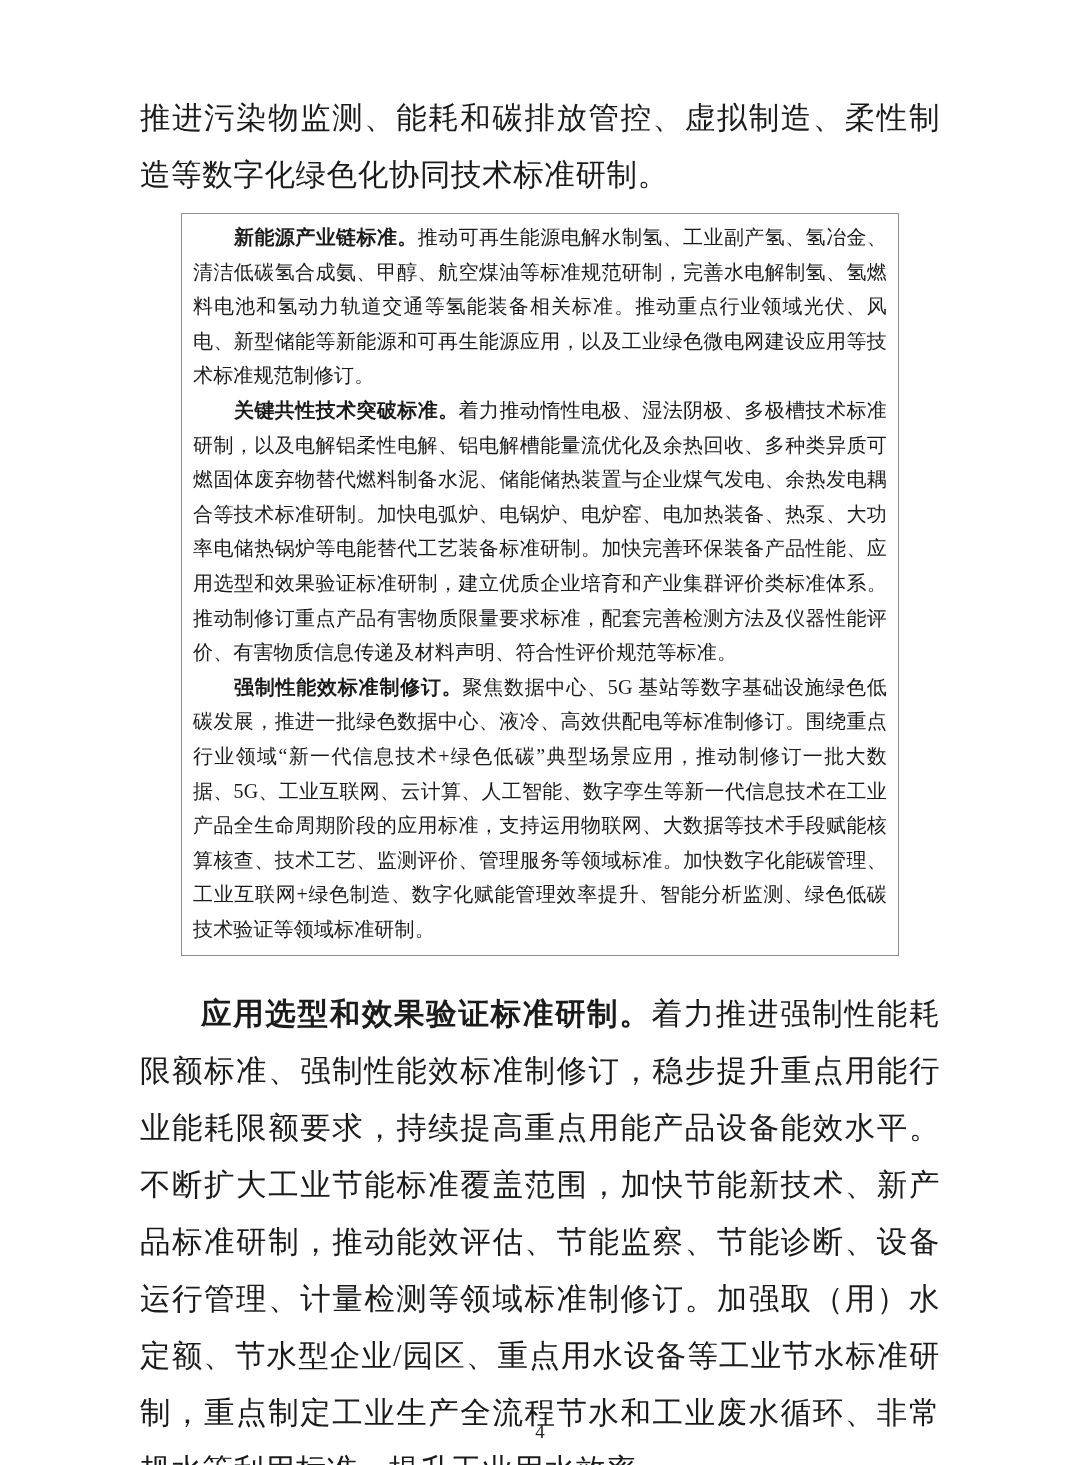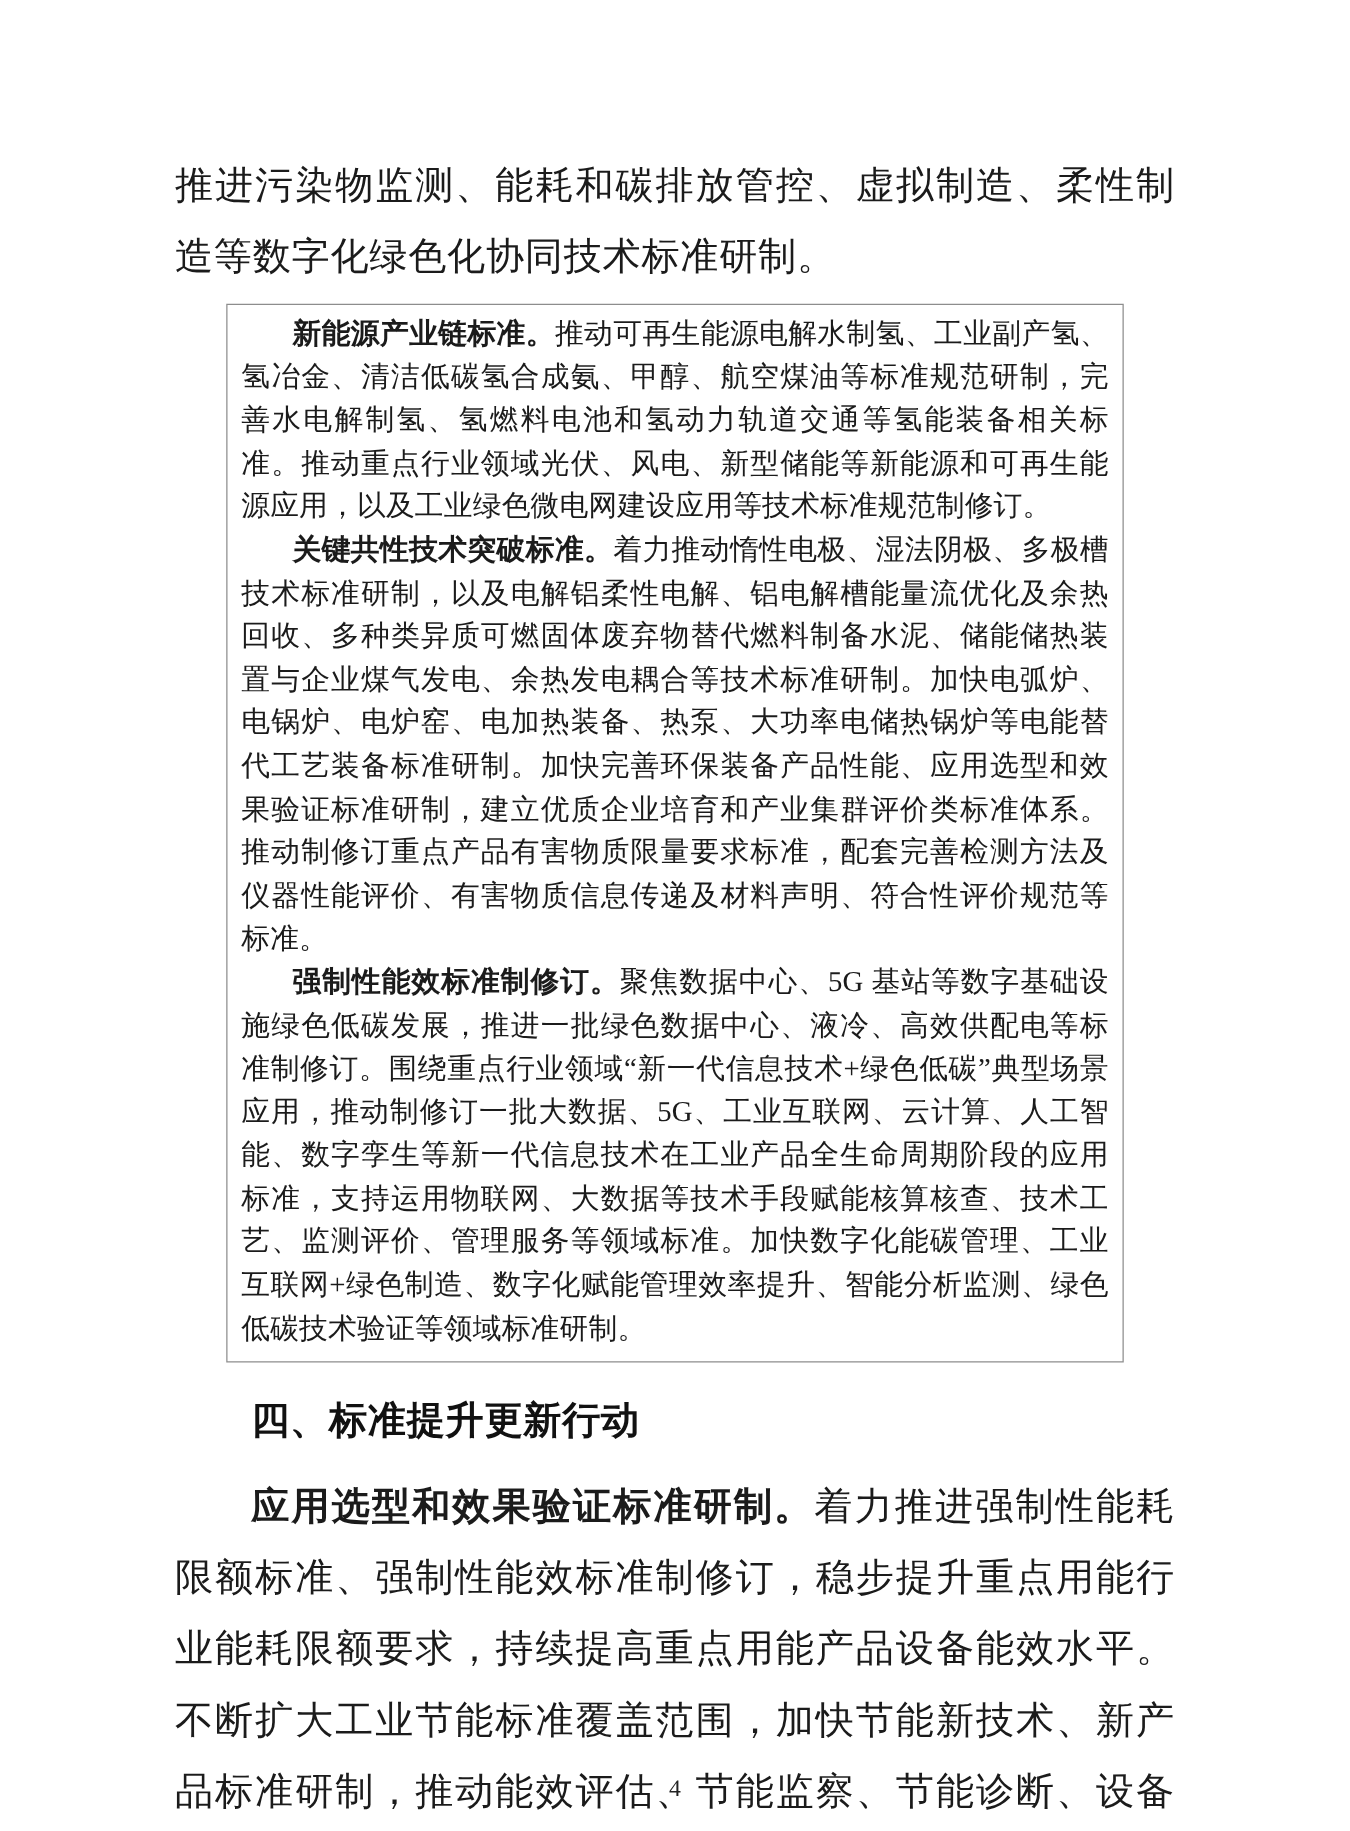--- a/index.html
+++ b/index.html
@@ -14,21 +14,21 @@
     color: #1a1a1a;
     position: relative;
     overflow: hidden;
   }
 
   .page {
     position: relative;
     width: 1080px;
     height: 1465px;
     box-sizing: border-box;
-    padding: 120px 140px 0 140px;
+    padding: 90px 140px 0 140px;
   }
 
   
   .body-para {
     font-size: 30.5px;
     line-height: 57px;
     letter-spacing: 0.6px;
     text-align: justify;
     text-justify: inter-ideograph;
     margin: 0;
@@ -65,21 +65,21 @@
     font-size: 20.5px;
     line-height: 1;
     padding: 14px 0 13px 0;
     letter-spacing: 0.8px;
     color: #111;
   }
   .task-table-body {
     padding: 6px 11px 9px 11px;
   }
   .task-para {
-    font-size: 23px;
+    font-size: 20px;
     line-height: 34.6px;
     letter-spacing: 0.15px;
     text-align: justify;
     text-justify: inter-ideograph;
     text-indent: 41px;
     margin: 0;
     color: #1b1b1b;
   }
   .task-para .lead {
     font-weight: bold;
@@ -113,21 +113,20 @@
 
       <p class="task-para"><span class="lead">关键共性技术突破标准。</span><span>着力推动惰性电极、湿法阴极、多极槽技术标准研制，以及电解铝柔性电解、铝电解槽能量流优化及余热回收、多种类异质可燃固体废弃物替代燃料制备水泥、储能储热装置与企业煤气发电、余热发电耦合等技术标准研制。加快电弧炉、电锅炉、电炉窑、电加热装备、热泵、大功率电储热锅炉等电能替代工艺装备标准研制。加快完善环保装备产品性能、应用选型和效果验证标准研制，建立优质企业培育和产业集群评价类标准体系。推动制修订重点产品有害物质限量要求标准，配套完善检测方法及仪器性能评价、有害物质信息传递及材料声明、符合性评价规范等标准。</span></p>
 
       <p class="task-para"><span class="lead">强制性能效标准制修订。</span><span>聚焦数据中心、5G 基站等数字基础设施绿色低碳发展，推进一批绿色数据中心、液冷、高效供配电等标准制修订。围绕重点行业领域“新一代信息技术+绿色低碳”典型场景应用，推动制修订一批大数据、5G、工业互联网、云计算、人工智能、数字孪生等新一代信息技术在工业产品全生命周期阶段的应用标准，支持运用物联网、大数据等技术手段赋能核算核查、技术工艺、监测评价、管理服务等领域标准。加快数字化能碳管理、工业互联网+绿色制造、数字化赋能管理效率提升、智能分析监测、绿色低碳技术验证等领域标准研制。</span></p>
 
     </div>
   </div>
 
   <div class="spacer-xs"></div>
 
-  <h2 class="section-heading">四、标准提升更新行动</h2>
 
   <div class="spacer-sm"></div>
 
   <p class="body-para indent"><span class="lead">应用选型和效果验证标准研制。</span><span>着力推进强制性能耗限额标准、强制性能效标准制修订，稳步提升重点用能行业能耗限额要求，持续提高重点用能产品设备能效水平。不断扩大工业节能标准覆盖范围，加快节能新技术、新产品标准研制，推动能效评估、节能监察、节能诊断、设备运行管理、计量检测等领域标准制修订。加强取（用）水定额、节水型企业/园区、重点用水设备等工业节水标准研制，重点制定工业生产全流程节水和工业废水循环、非常规水等利用标准，提升工业用水效率。</span></p>
 
   <div class="page-number">4</div>
 
 </div>
 
 </body></html>

